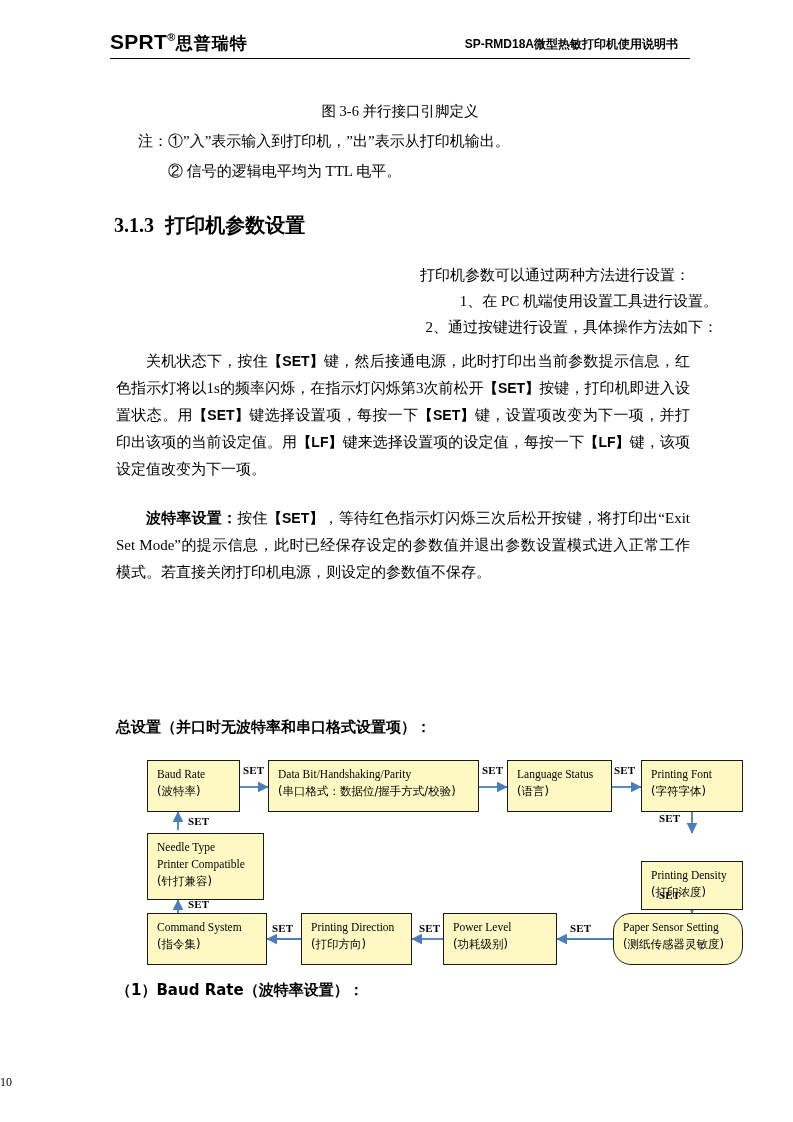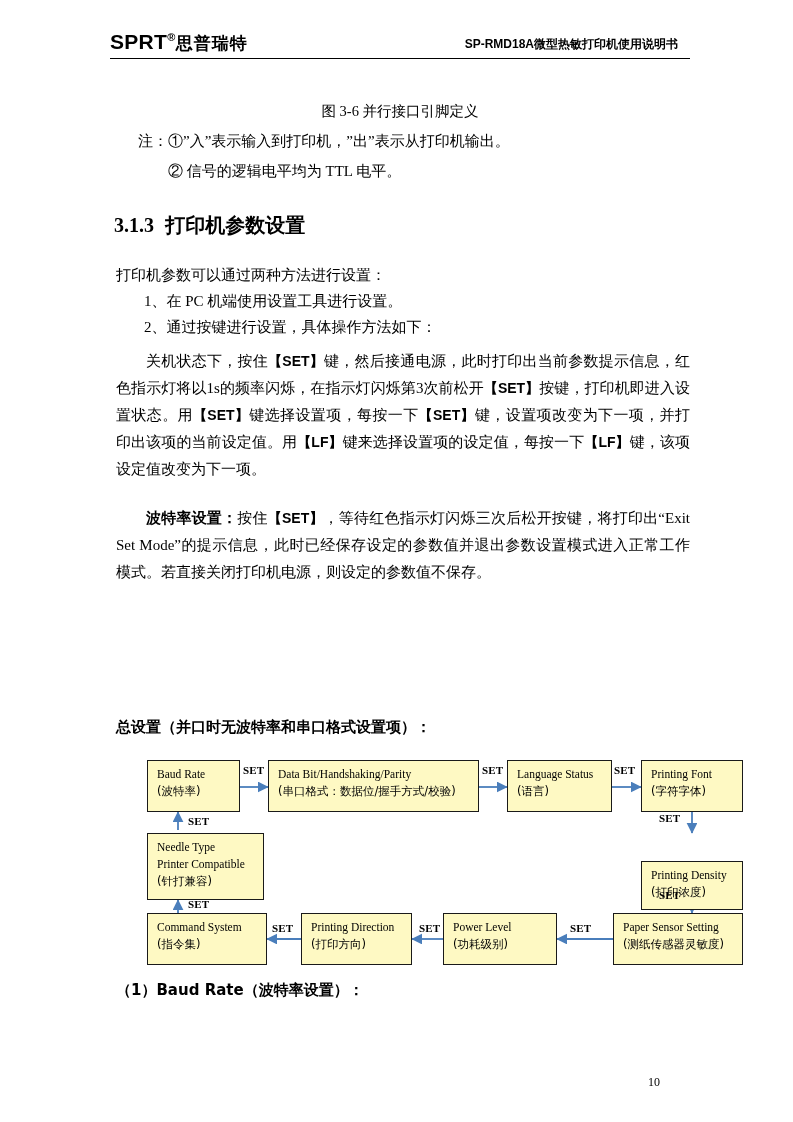--- a/index.html
+++ b/index.html
@@ -103,20 +103,21 @@
     font-family: "Liberation Serif", "DejaVu Serif", serif;
     font-weight: bold;
   }
 
   .p-block {
     position: absolute;
     left: 116px;
     width: 574px;
     font-size: 15px;
     line-height: 27px;
+    text-align: right;
   }
   .indent2 { padding-left: 28px; }
   .indent-first { text-indent: 30px; }
 
   .kbd {
     font-family: "Liberation Sans", "DejaVu Sans", sans-serif;
     font-weight: bold;
     font-size: 14px;
   }
   .bold { font-weight: bold; }
@@ -161,21 +162,21 @@
     letter-spacing: 0.2px;
     white-space: nowrap;
   }
 
   
   .pagenum {
     position: absolute;
     left: 0;
     top: 1075px;
     width: 660px;
-    text-align: right;
+    text-align: left;
     font-size: 12px;
   }
 </style>
 </head>
 <body>
 
 <div class="page">
 
   <div class="header">
     <div class="brand">
@@ -255,21 +256,21 @@
   <div class="node" style="left:641px; top:760px; width:102px; height:52px;">
     <div>Printing Font</div>
     <div class="cnline">(字符字体)</div>
   </div>
 
   <div class="node" style="left:641px; top:833px; width:102px; height:49px;margin-top:28px;">
     <div>Printing Density</div>
     <div class="cnline">(打印浓度)</div>
   </div>
 
-  <div class="node" style="left:613px; top:913px; width:130px; height:52px;">
+  <div class="node" style="left:613px; top:913px; width:130px; height:52px;border-radius:18px;">
     <div>Paper Sensor Setting</div>
     <div class="cnline">(测纸传感器灵敏度)</div>
   </div>
 
   <div class="node" style="left:443px; top:913px; width:114px; height:52px;">
     <div>Power Level</div>
     <div class="cnline">(功耗级别)</div>
   </div>
 
   <div class="node" style="left:301px; top:913px; width:111px; height:52px;">

